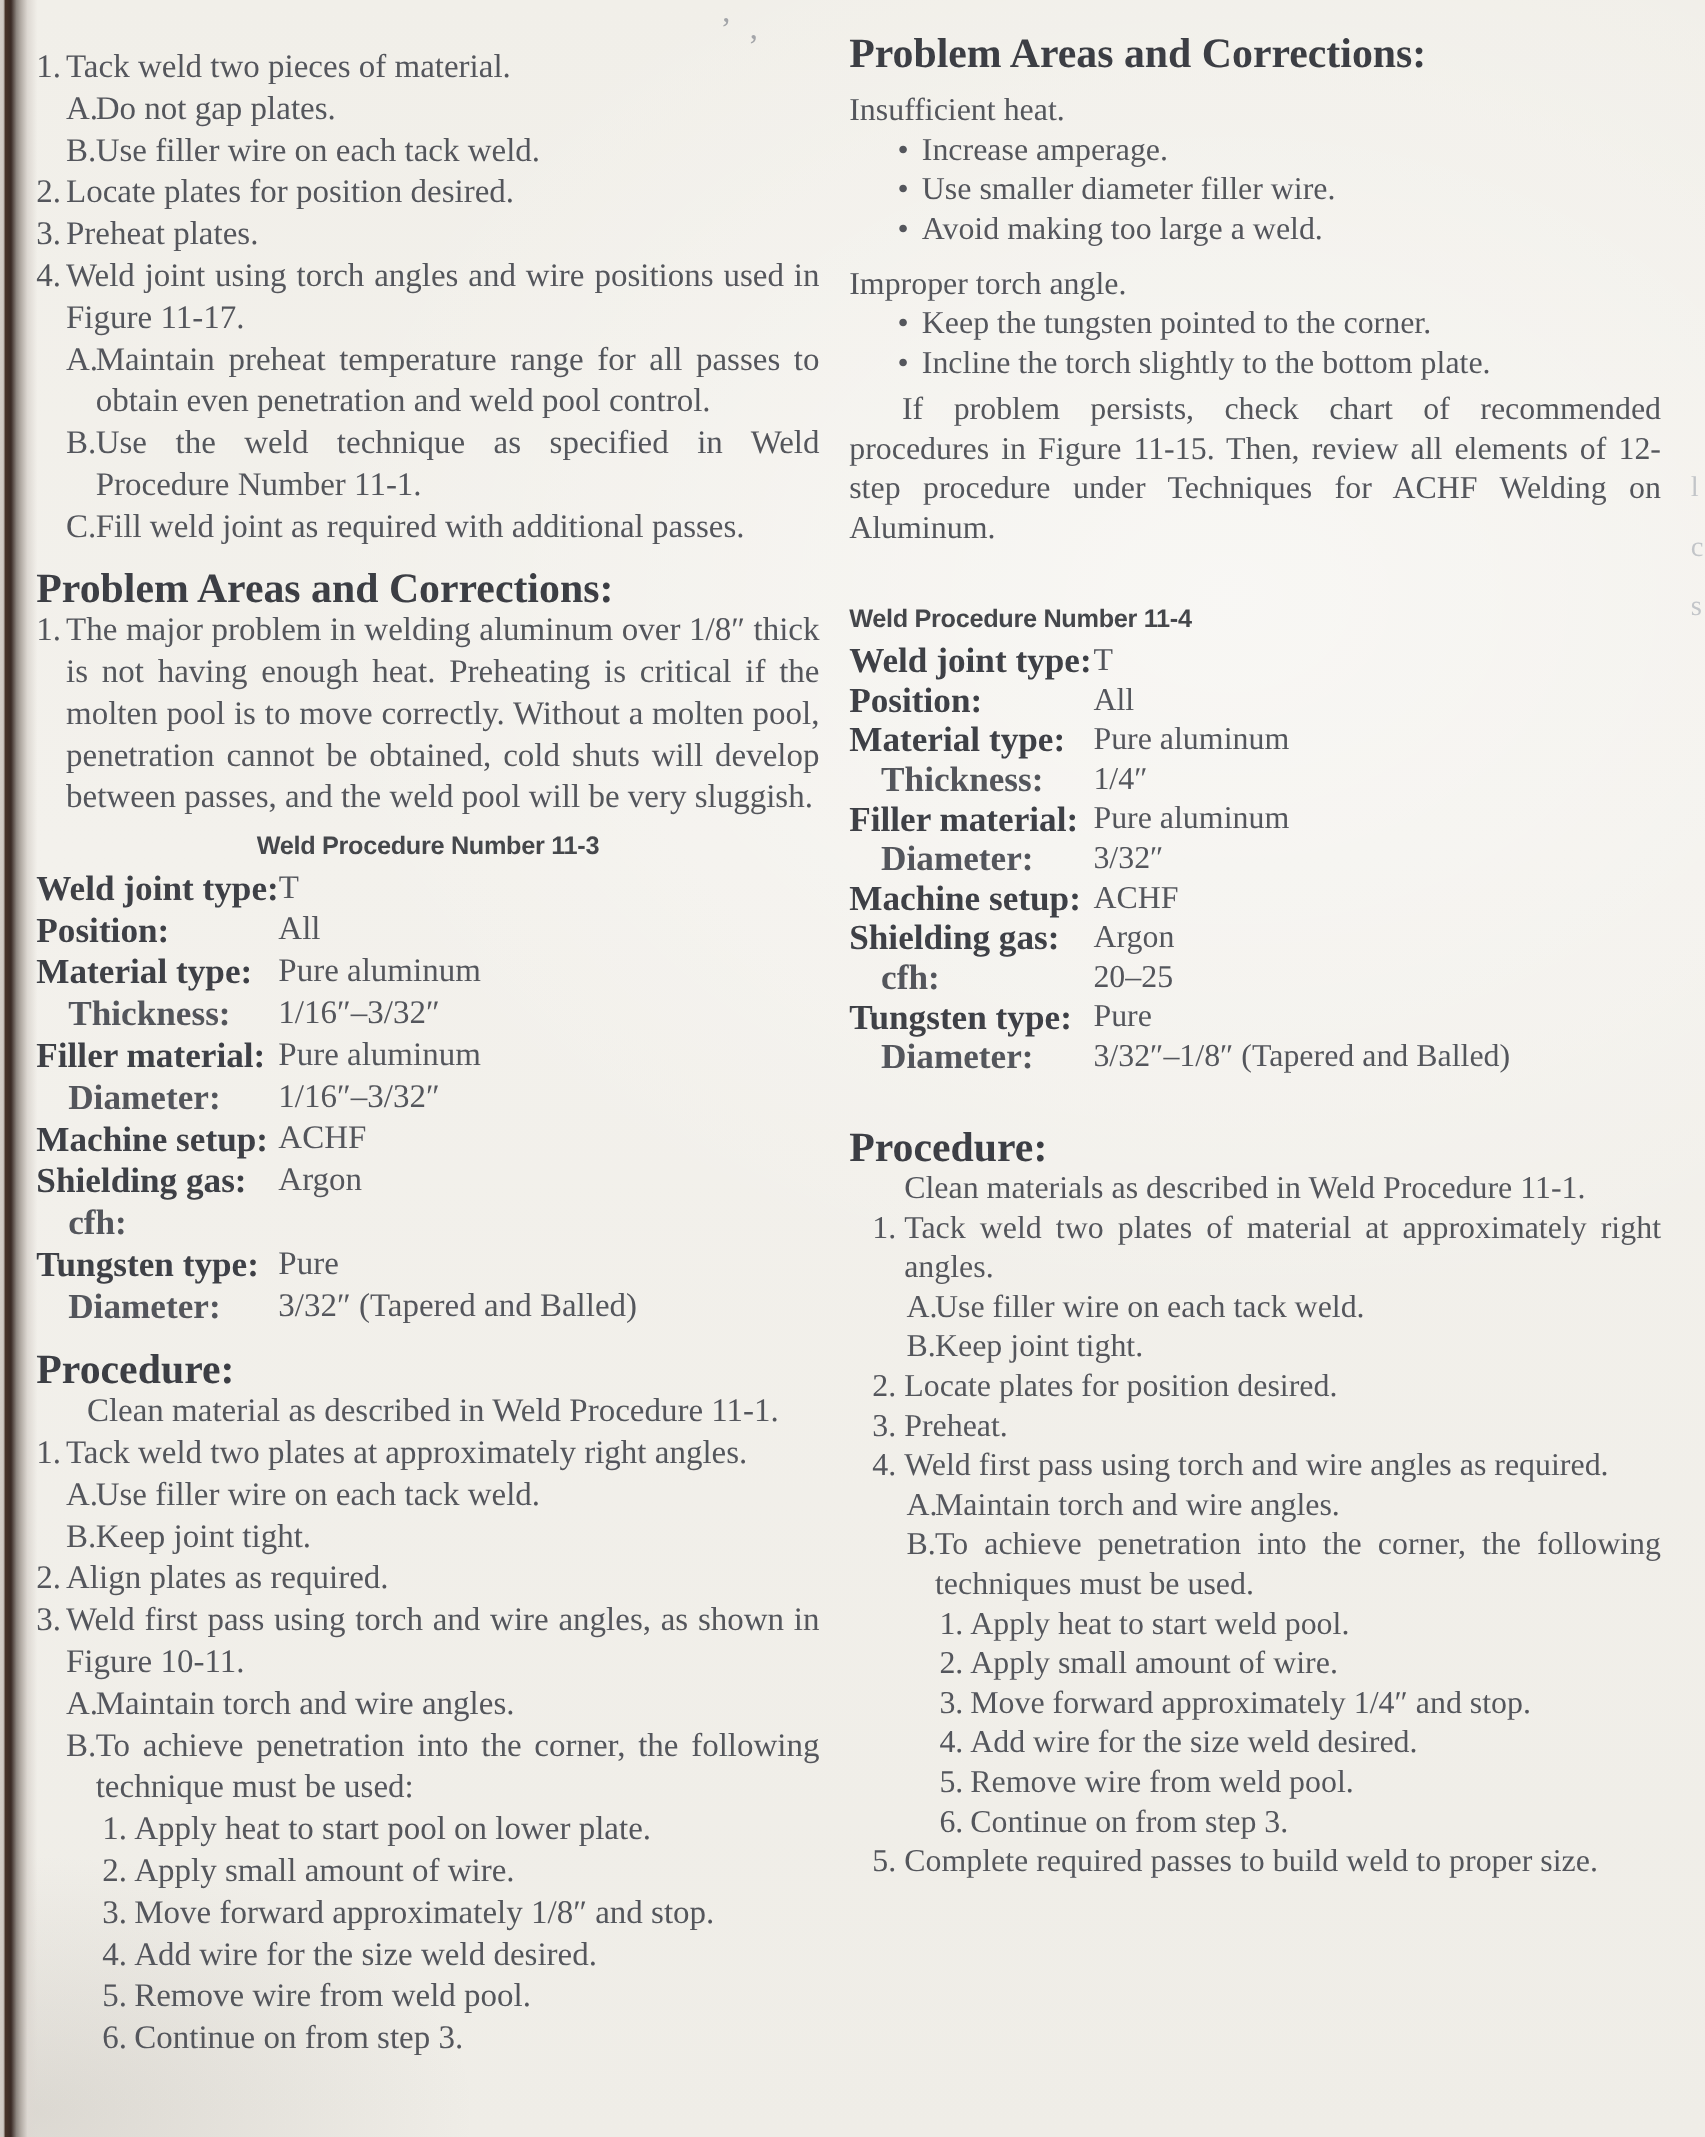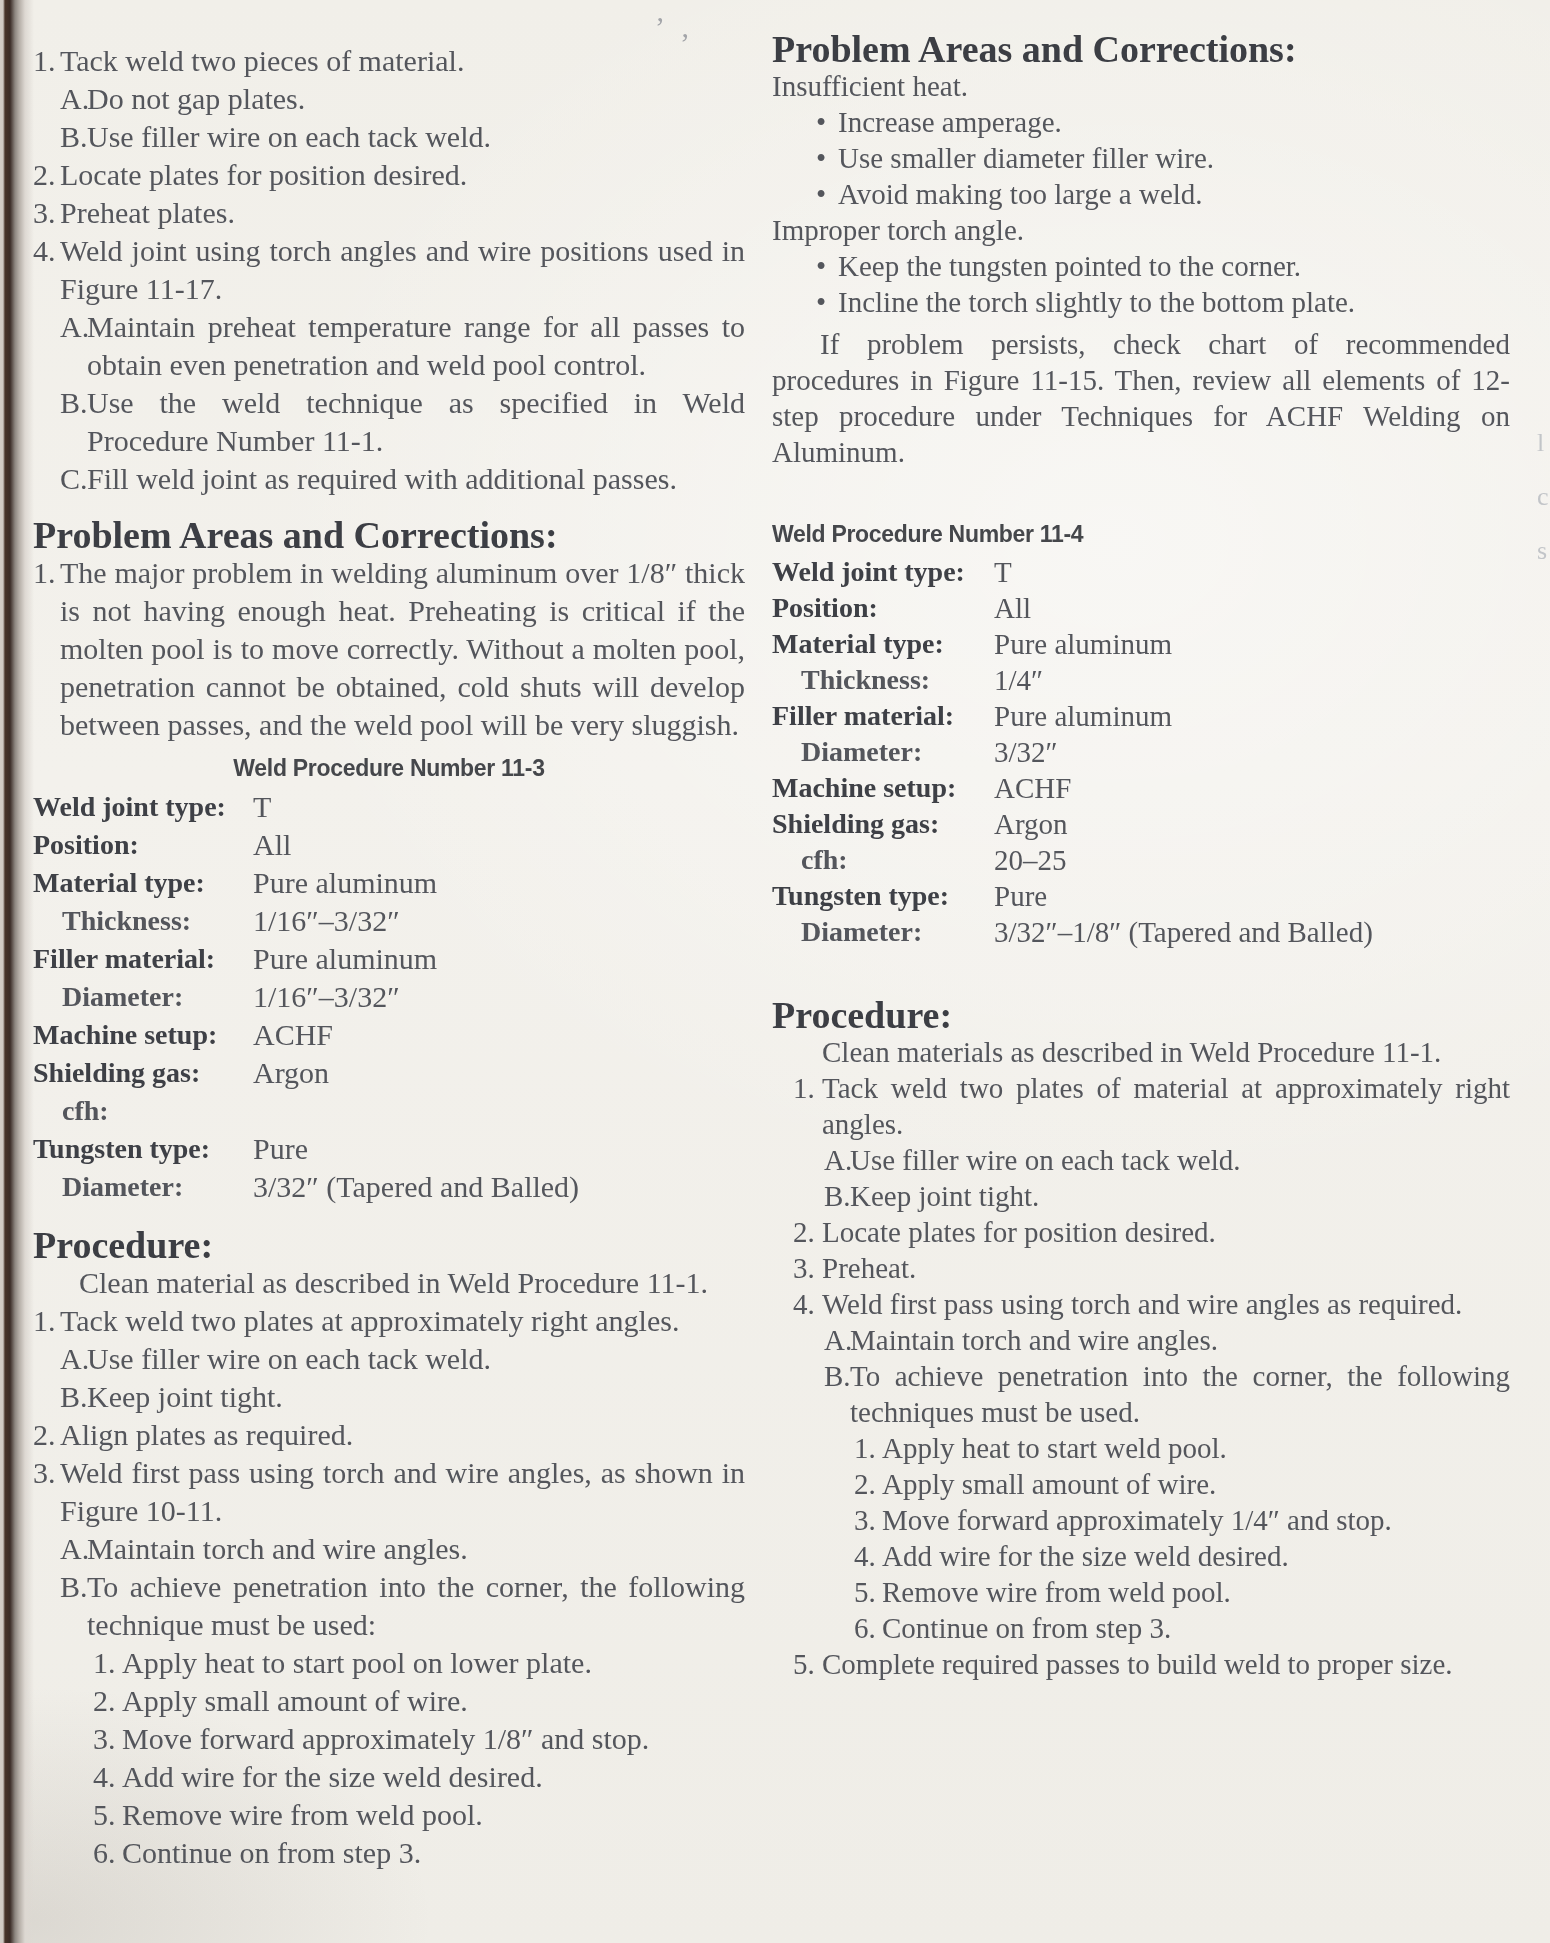--- a/index.html
+++ b/index.html
@@ -40,40 +40,40 @@
   .left  .hserif.problem { margin-top: 18px; }
   .left  .hsans          { margin-top: 4px; text-align: center; }
   .left  .hserif.proc    { margin-top: 20px; }
   .right .hsans          { margin-top: 44px; }
   .right .hserif.proc    { margin-top: 46px; }
 
   
   .para { margin: 0; text-indent: 48px; word-spacing: -1px; }
   .para.just { text-align: justify; text-align-last: left; }
   .para.persist { margin-top: 6px; }
-  .subhead { }
+  .subhead { margin-top: 14px; }
 
   
   .li { position: relative; padding-left: 27px; }
   .li .mk { position: absolute; left: 0; top: 0; }
   .li .tx { display: block; }
   .li.just .tx { text-align: justify; text-align-last: left; }
   .left .li.l2 { padding-left: 54px; }  .left .li.l2 .mk { left: 27px; }
   .left .li.l3 { padding-left: 89px; }  .left .li.l3 .mk { left: 60px; }
   .right .li        { padding-left: 50px; }  .right .li .mk    { left: 21px; }
   .right .li.l2     { padding-left: 78px; }  .right .li.l2 .mk { left: 52px; }
   .right .li.l3     { padding-left: 110px; } .right .li.l3 .mk { left: 82px; }
 
   
   .bli { position: relative; padding-left: 66px; }
   .bli::before { content: "\2022"; position: absolute; left: 44px; top: 0; }
 
   
   .srow { display: flex; }
-  .slabel { flex: 0 0 220px; font-weight: bold; color: #3e4046; font-size: 28px; white-space: nowrap; }
+  .slabel { flex: 0 0 220px; font-weight: bold; color: #3e4046; font-size: 32px; white-space: nowrap; }
   .right .slabel { flex-basis: 222px; }
   .srow.sub .slabel { font-weight: bold; color: #54565c; padding-left: 29px; }
   .sval { flex: 1; }
 
   
   .intro { padding-left: 46px; }
   .right .intro { padding-left: 50px; }
 
   
   .apostrophes { position: absolute; left: 655px; top: 10px; width: 60px; height: 50px;

